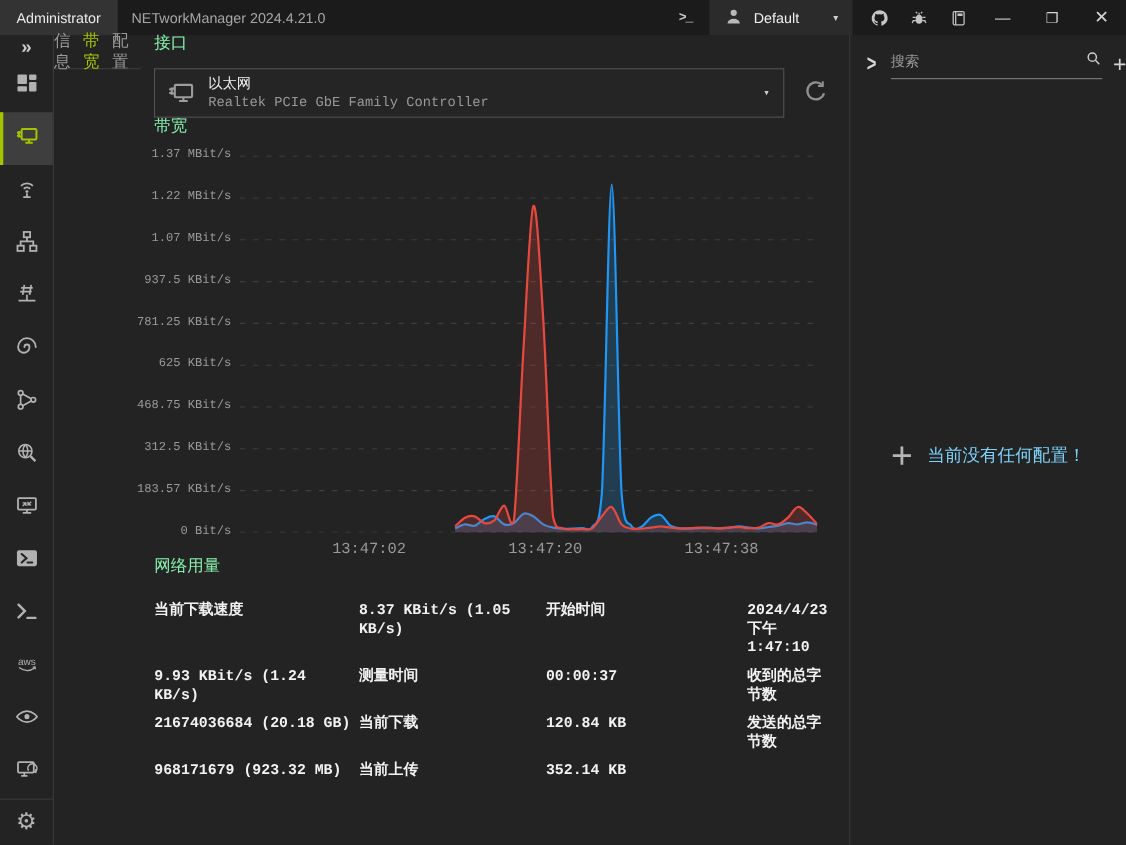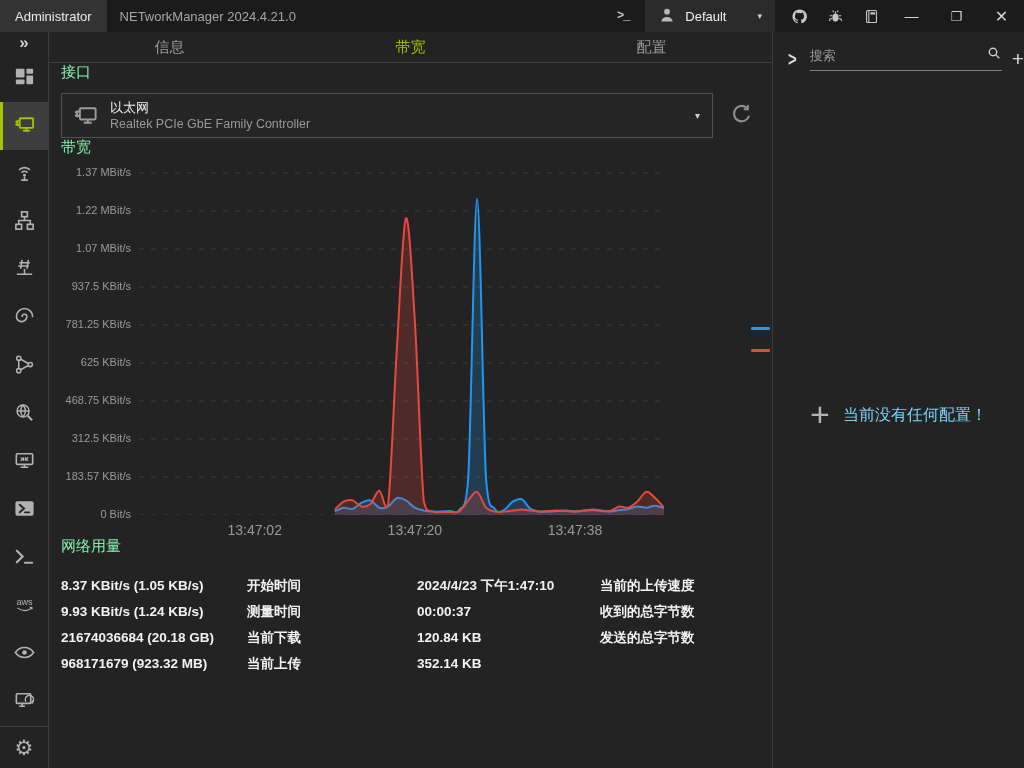--- a/index.html
+++ b/index.html
@@ -31,21 +31,21 @@
   .sb-expand{height:32px;display:flex;align-items:center;justify-content:center;color:#cfcfcf;font-size:17px;font-weight:700;}
   .sb-item{height:48px;display:flex;align-items:center;justify-content:center;position:relative;color:#b2b2b2;}
   .sb-item svg{width:23px;height:23px;}
   .sb-item.selected{background:#3e3e3e;color:#a4c400;}
   .sb-item.selected::before{content:"";position:absolute;left:0;top:0;bottom:0;width:3px;background:#a4c400;}
   .sb-spacer{flex:1;}
   .sb-bottom{border-top:1px solid #3a3a3a;}
   .sb-bottom .sb-item{height:41px;}
   .glyph-gear{font-size:21px;color:#b2b2b2;line-height:1;}
   
-  .content{flex:1;min-width:0;display:flex;flex-direction:column;}
+  .content{flex:1;min-width:0;display:flex;flex-direction:row;font-family:Liberation Mono, monospace;}
   .tabs{height:30px;display:flex;border-bottom:1px solid #3c3c3c;}
   .tab{flex:1;display:flex;align-items:center;justify-content:center;font-size:15px;color:#9a9a9a;cursor:default;}
   .tab.active{color:#a4c400;}
   .page{padding:0 12px;position:relative;}
   h2.section{font-size:15px;font-weight:400;color:#86efac;margin:0;line-height:18px;}
   .h-iface{margin-top:15px;}
   .h-band{margin-top:26px;}
   .h-usage{margin-top:26px;}
   
   .iface-row{display:flex;align-items:center;margin-top:12px;}
@@ -315,24 +315,24 @@
             </div>
             <div class="legend-item">
               <span class="legend-dash" style="background: rgb(232, 73, 63);"></span>
               <span class="legend-label">Upload</span>
             </div>
           </div>
       </div>
 
       <h2 class="section h-usage">网络用量</h2>
       <div class="stats" id="stats">
+          <div>当前下载速度</div>
           <div>8.37 KBit/s (1.05 KB/s)</div>
           <div>开始时间</div>
           <div>2024/4/23 下午1:47:10</div>
-          <div>当前的上传速度</div>
           <div>9.93 KBit/s (1.24 KB/s)</div>
           <div>测量时间</div>
           <div>00:00:37</div>
           <div>收到的总字节数</div>
           <div>21674036684 (20.18 GB)</div>
           <div>当前下载</div>
           <div>120.84 KB</div>
           <div>发送的总字节数</div>
           <div>968171679 (923.32 MB)</div>
           <div>当前上传</div>

